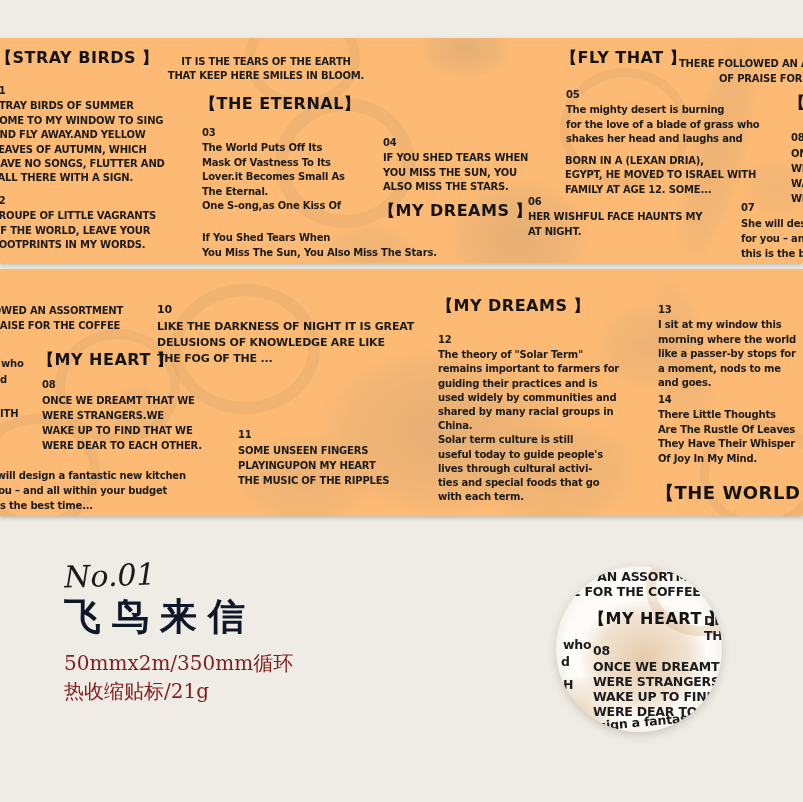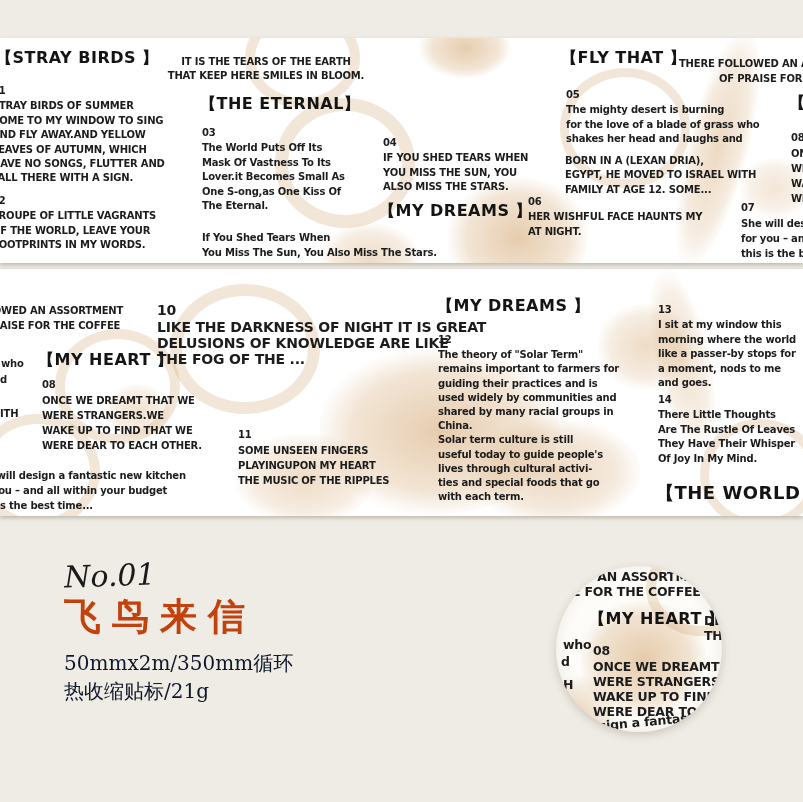--- a/index.html
+++ b/index.html
@@ -6,36 +6,36 @@
   html,body { width:803px; height:802px; }
   body {
     position:relative;
     background:#efece5;
     font-family:"DejaVu Sans", sans-serif;
     overflow:hidden;
   }
   
   .strip {
     position:absolute; left:0; width:803px;
-    background:#ffffff;
+    background:#fdba74;
     overflow:hidden;
     box-shadow:0 2px 4px rgba(110,98,80,.38);
   }
   #strip1 { top:38px;  height:225px; }
   #strip2 { top:269px; height:247px; }
 
   .blk {
     position:absolute; color:#1c1c1c; font-weight:bold;
     font-size:10px; line-height:14.4px; letter-spacing:-0.2px;
     white-space:nowrap; z-index:3;
   }
   .blk .num { margin-bottom:1px; }
   .lh15 { line-height:15px; }
   .lh142 { line-height:14.2px; }
-  .lh16 { font-size:14px; line-height:16px; }
+  .lh16 { font-size:11px; line-height:16px; }
   .hdr {
     position:absolute; color:#141414; font-weight:bold;
     font-size:16px; white-space:nowrap; z-index:3; letter-spacing:.5px;
   }
   .coffee-hdr { text-align:left; }
   .coffee-hdr .l2 { margin-left:40px; }
 
   
   .blob {
     position:absolute; z-index:1; pointer-events:none;
@@ -52,26 +52,26 @@
 
   
   .no-label {
     position:absolute; left:64px; top:558px;
     font-family:"DejaVu Serif", serif; font-style:italic;
     font-size:30px; color:#1a1a1a; transform:rotate(-2deg); z-index:4;
   }
   .title-cn {
     position:absolute; left:64px; top:592px;
     font-family:Liberation Serif, serif;
-    font-size:37px; font-weight:bold; letter-spacing:11px; color:#c2410c; z-index:4;
+    font-size:37px; font-weight:bold; letter-spacing:11px; color:#0f172a; z-index:4;
   }
   .specs {
     position:absolute; left:64px; top:650px;
     font-family:"DejaVu Serif","Liberation Serif",serif;
-    font-size:20px; line-height:27.5px; color:#0f172a; z-index:4;
+    font-size:20px; line-height:27.5px; color:#7f1d1d; z-index:4;
   }
 
   
   .roll {
     position:absolute; left:556px; top:566px; width:166px; height:166px;
     border-radius:50%; background:#fdfcf9; overflow:hidden;
     box-shadow:0 3px 8px rgba(120,105,85,.28), inset 0 0 14px rgba(160,130,95,.14);
     z-index:5;
   }
   .roll .blk { font-size:12.5px; }
@@ -116,22 +116,22 @@
       <div>IT IS THE TEARS OF THE EARTH</div>
       <div>THAT KEEP HERE SMILES IN BLOOM.</div>
     </div>
   <div class="hdr" style="left:200px;top:56px">【THE ETERNAL】</div>
   <div class="blk" style="left:202px;top:88px">
     <div class="num">03</div>
     <div>
         <div>The World Puts Off Its</div>
         <div>Mask Of Vastness To Its</div>
         <div>Lover.it Becomes Small As</div>
+        <div>The Eternal.</div>
         <div>One S-ong,as One Kiss Of</div>
-        <div>The Eternal.</div>
       </div>
   </div>
   <div class="blk lh15" style="left:202px;top:192px">
       <div>If You Shed Tears When</div>
       <div>You Miss The Sun, You Also Miss The Stars.</div>
     </div>
 
   <div class="blk" style="left:383px;top:17px"></div>
   <div class="blk" style="left:383px;top:98px">
     <div class="num">04</div>

